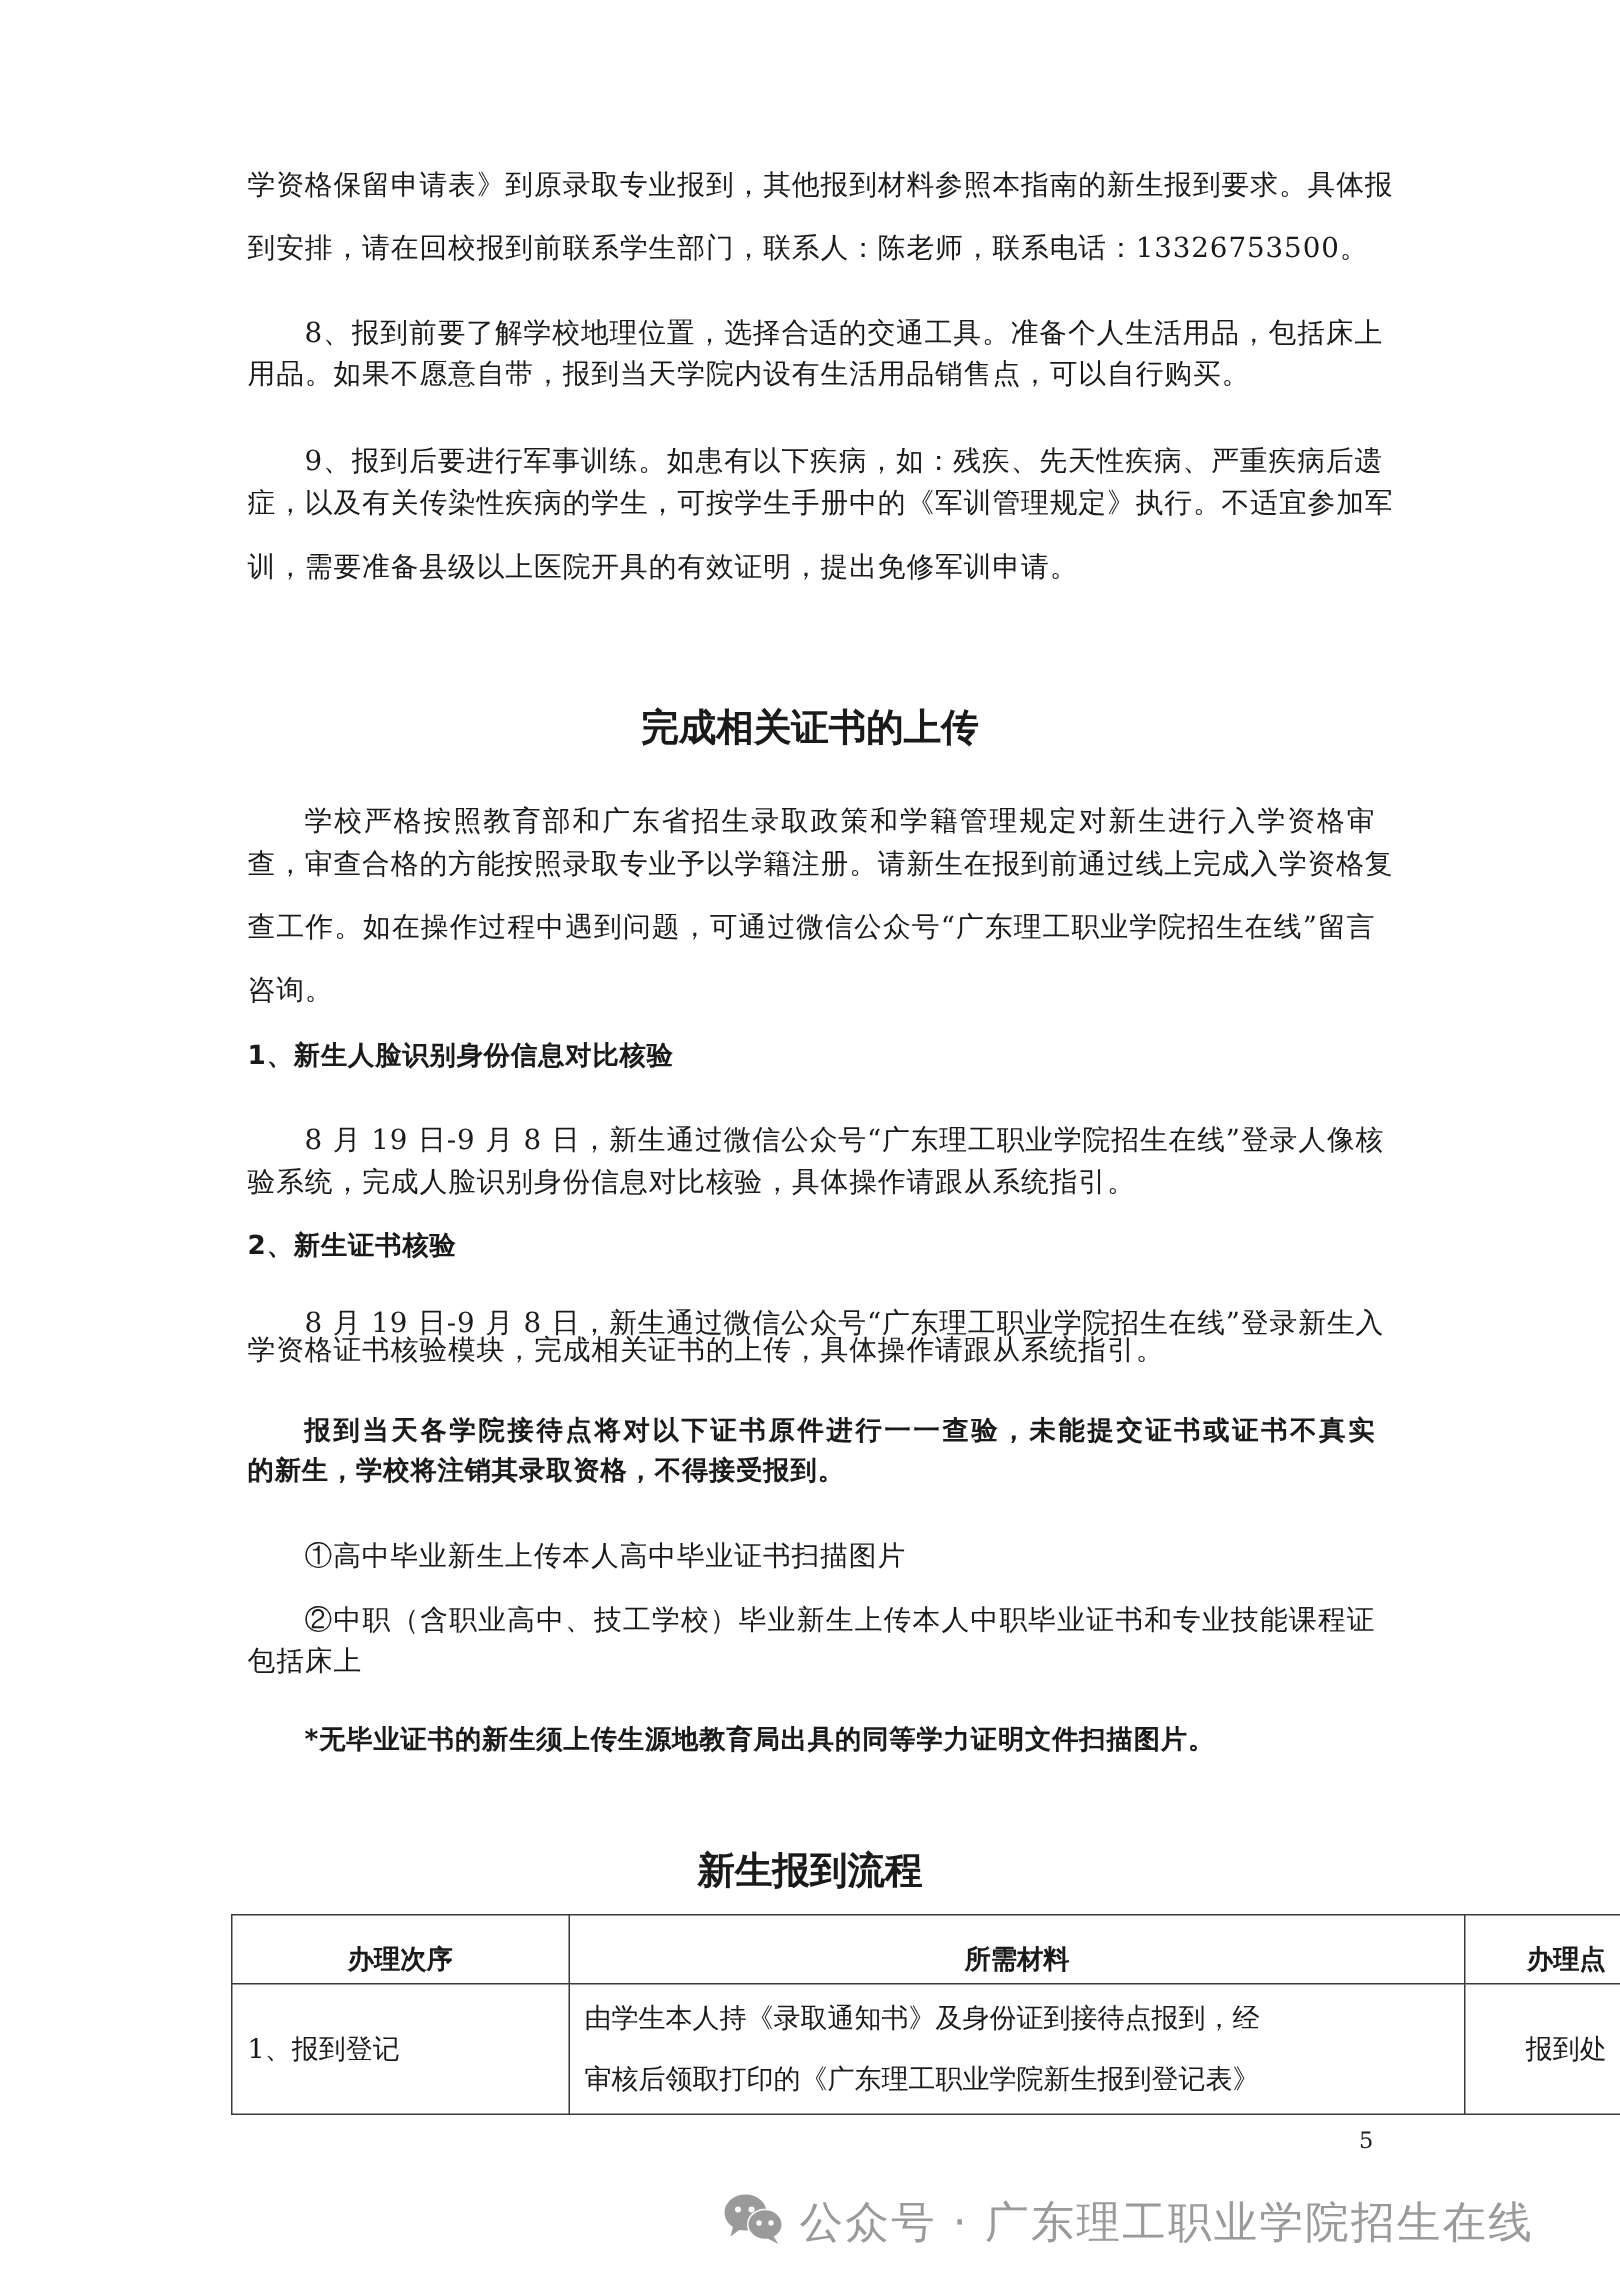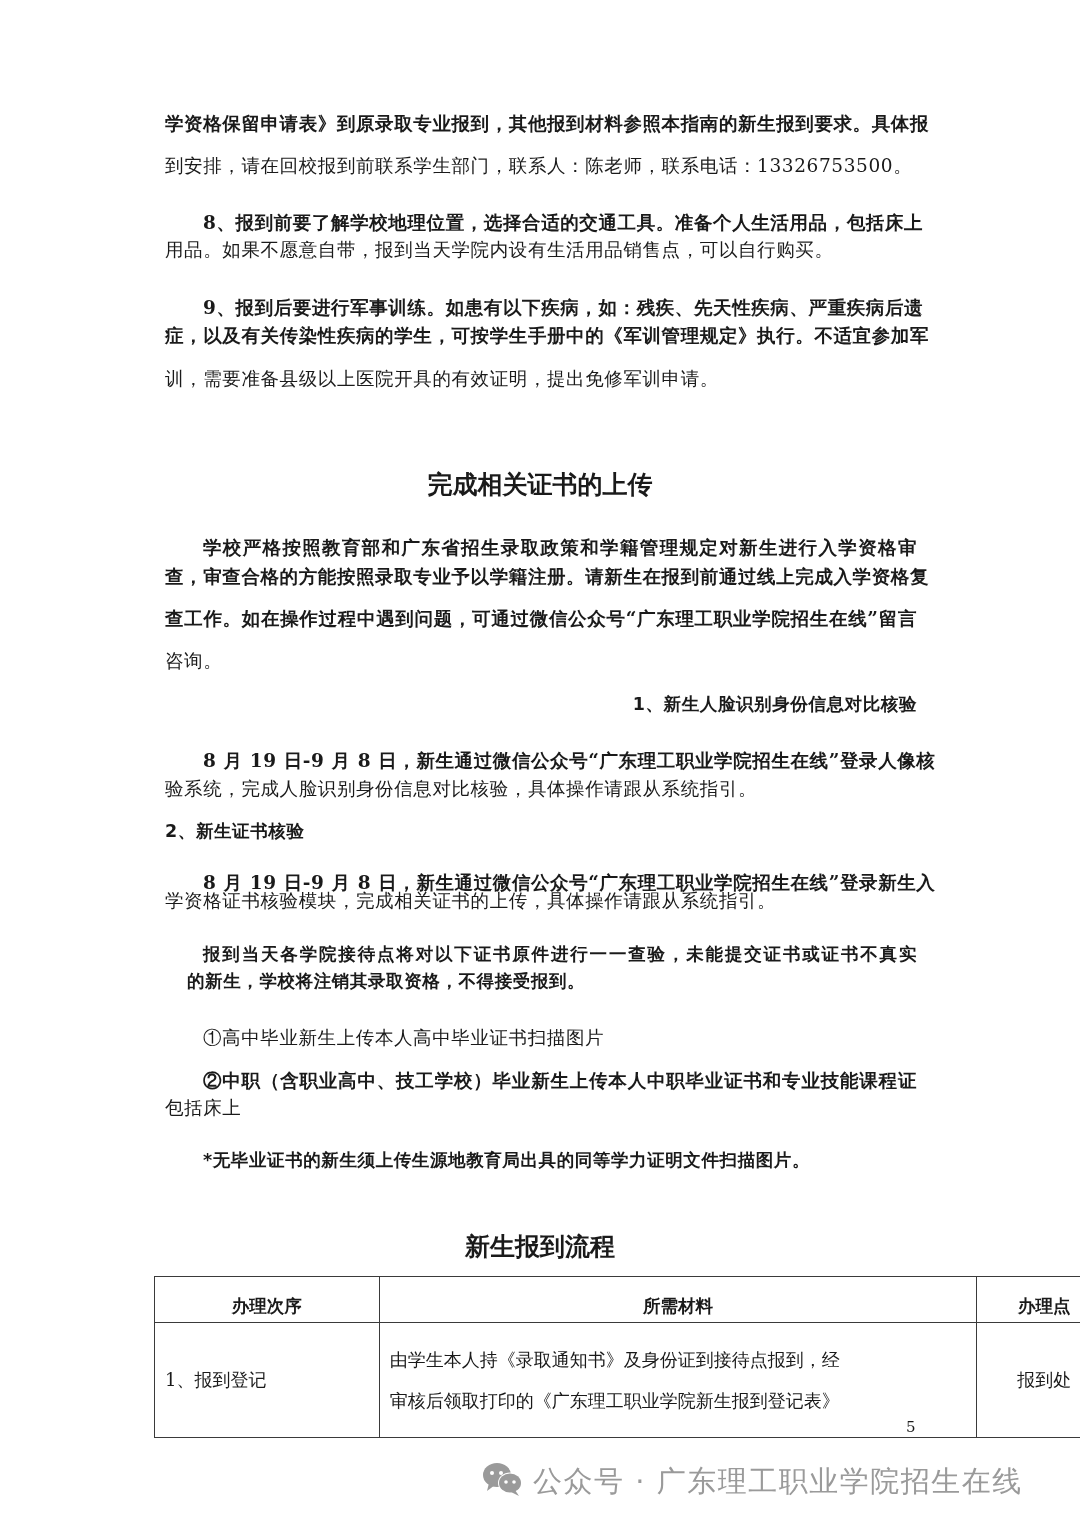--- a/index.html
+++ b/index.html
@@ -1,33 +1,33 @@
 <!DOCTYPE html>
 <html><head>
 <meta charset="utf-8">
 <style>
   html, body { margin:0; padding:0; background:#ffffff; }
   body { width:1080px; height:1527px; position:relative; overflow:hidden;
          font-family:"DejaVu Serif","Liberation Serif",serif; color:#1a1a1a; }
   .line { position:absolute; left:165px; width:752px; font-size:18.5px; line-height:24px;
           white-space:nowrap; letter-spacing:0.6px; }
   .indent { left:203px; width:714px;margin-top:14px; }
-  .justify { text-align:justify; text-align-last:justify;font-weight:bold; }
+  .justify { text-align:justify; text-align-last:justify; }
   .bold { font-family:"DejaVu Sans","Liberation Sans",sans-serif; font-weight:bold; }
   .title { position:absolute; left:0; width:1080px; text-align:center; font-size:25px;
            line-height:32px; font-family:"DejaVu Sans","Liberation Sans",sans-serif; font-weight:bold; }
   .u { text-underline-offset:3px; }
   table.flow { position:absolute; left:154px; top:1276px; width:958px; border-collapse:collapse;
                font-size:18px; }
   table.flow td, table.flow th { border:1.5px solid #3a3a3a; padding:0; }
   table.flow th { height:41px; font-family:"DejaVu Sans","Liberation Sans",sans-serif; font-weight:bold;
                   font-size:17.5px; text-align:center; vertical-align:bottom; padding-bottom:4px; }
   table.flow td { height:82px; vertical-align:middle; }
   .c1 { width:186px; padding-left:10px !important;border-radius:29px; }
-  .c2 { width:503px; padding:16px 10px !important; line-height:41px; }
+  .c2 { width:503px; padding:2px 10px !important; line-height:41px; }
   .c3 { width:117px; text-align:center; }
   .pagenum { position:absolute; left:906px; top:1418px; font-size:15px; }
   .wm { position:absolute; left:481px; top:1462px; height:40px; display:flex; align-items:center;
         color:#9a9a9a; font-family:"DejaVu Sans","Liberation Sans",sans-serif; font-size:29px;
         letter-spacing:1.5px; }
   .wm svg { margin-right:8px; }
 </style>
 </head>
 <body>
 
@@ -43,30 +43,30 @@
   <span>训，需要准备</span><span class="u">县级以上医院</span><span>开具的有效证明，提出免修军训申请。</span>
 </div>
 
 <div class="title" style="top:469px">完成相关证书的上传</div>
 
 <div class="line indent justify" style="top:522px">学校严格按照教育部和广东省招生录取政策和学籍管理规定对新生进行入学资格审</div>
 <div class="line justify" style="top:565px">查，审查合格的方能按照录取专业予以学籍注册。请新生在报到前通过线上完成入学资格复</div>
 <div class="line justify" style="top:607px">查工作。如在操作过程中遇到问题，可通过微信公众号“广东理工职业学院招生在线”留言</div>
 <div class="line" style="top:649px">咨询。</div>
 
-<div class="line bold" style="top:692px; font-size:17.5px;text-align:right;">1、新生人脸识别身份信息对比核验</div>
+<div class="line bold" style="top:692px; font-size:17.5px;">1、新生人脸识别身份信息对比核验</div>
 <div class="line indent justify" style="top:735px">8 月 19 日-9 月 8 日，新生通过微信公众号“广东理工职业学院招生在线”登录人像核</div>
 <div class="line" style="top:777px">验系统，完成人脸识别身份信息对比核验，具体操作请跟从系统指引。</div>
 
 <div class="line bold" style="top:819px; font-size:17.5px;">2、新生证书核验</div>
 <div class="line indent justify" style="top:857px">8 月 19 日-9 月 8 日，新生通过微信公众号“广东理工职业学院招生在线”登录新生入</div>
 <div class="line" style="top:889px">学资格证书核验模块，完成相关证书的上传，具体操作请跟从系统指引。</div>
 
 <div class="line indent justify bold" style="top:928px; font-size:17.5px;">报到当天各学院接待点将对以下证书原件进行一一查验，未能提交证书或证书不真实</div>
-<div class="line bold" style="top:969px; font-size:17.5px;margin-left:22px;">的新生，学校将注销其录取资格，不得接受报到。</div>
+<div class="line bold" style="top:969px; font-size:17.5px;">的新生，学校将注销其录取资格，不得接受报到。</div>
 
 <div class="line indent" style="top:1012px">①高中毕业新生上传本人高中毕业证书扫描图片</div>
 <div class="line indent justify" style="top:1055px">②中职（含职业高中、技工学校）毕业新生上传本人中职毕业证书和专业技能课程证</div>
 <div class="line" style="top:1096px">包括床上</div>
 
 <div class="line indent bold" style="top:1134px; font-size:17.5px;">*无毕业证书的新生须上传生源地教育局出具的同等学力证明文件扫描图片。</div>
 
 <div class="title" style="top:1231px">新生报到流程</div>
 
 <table class="flow">

